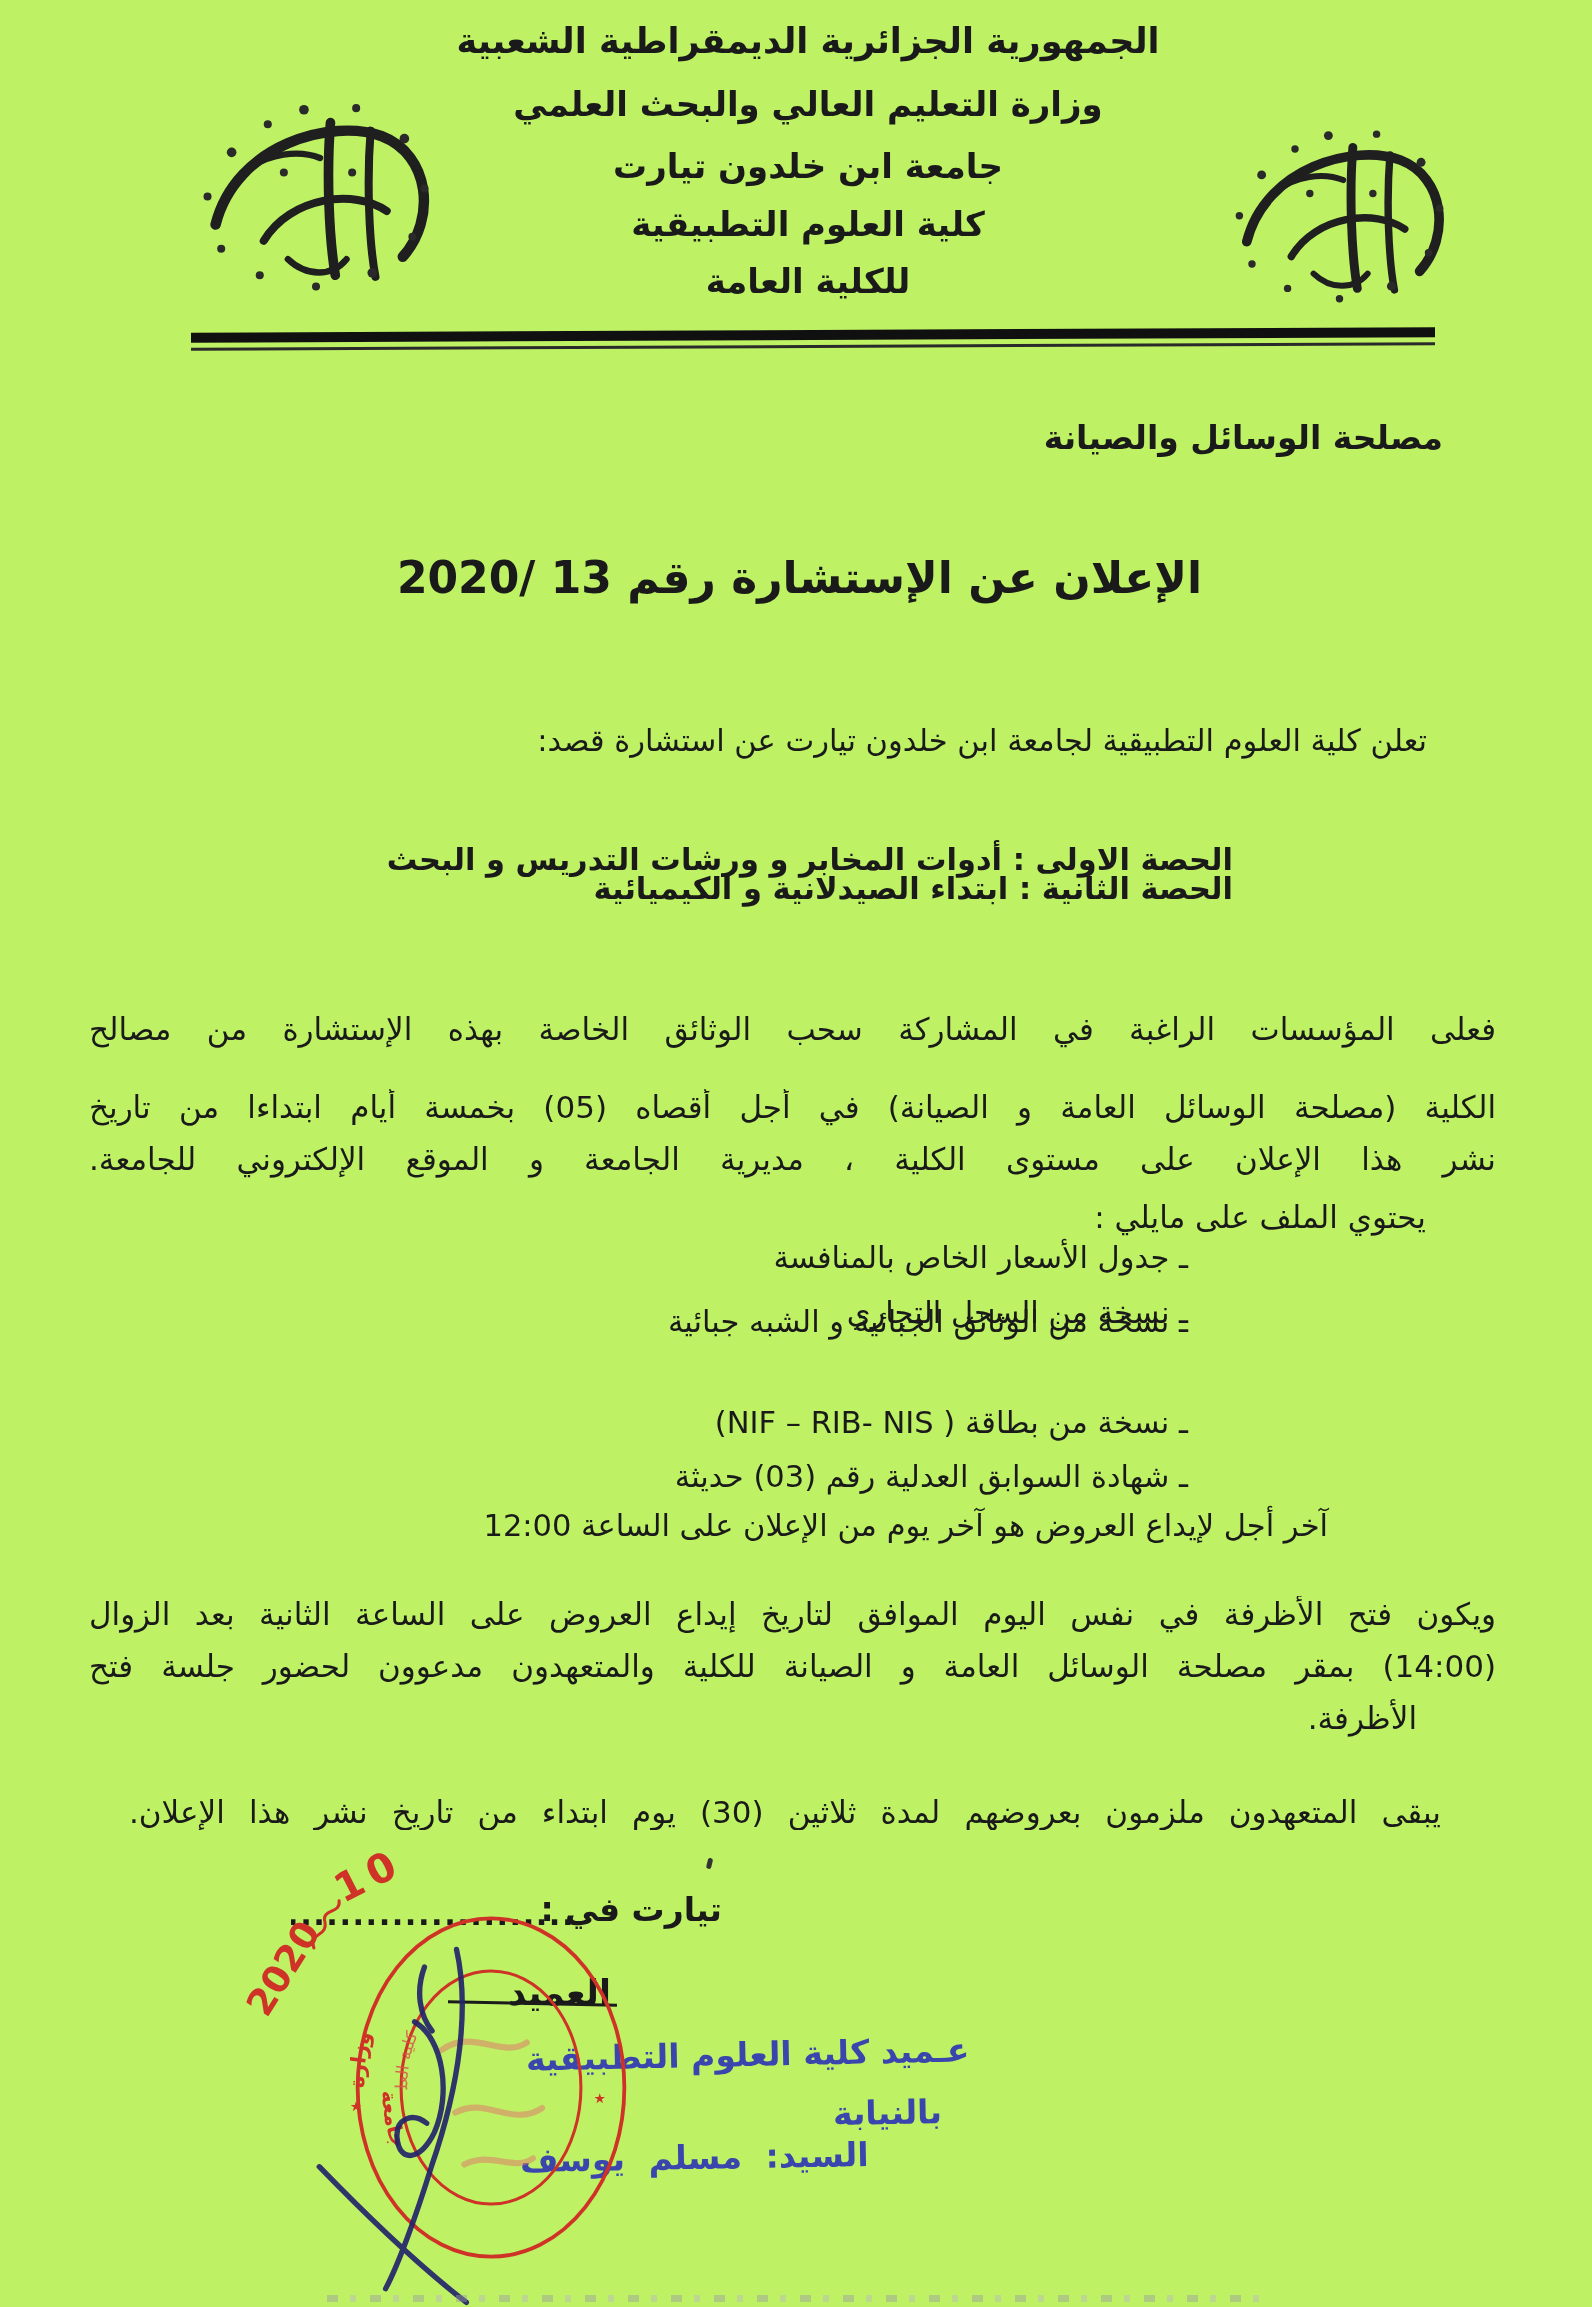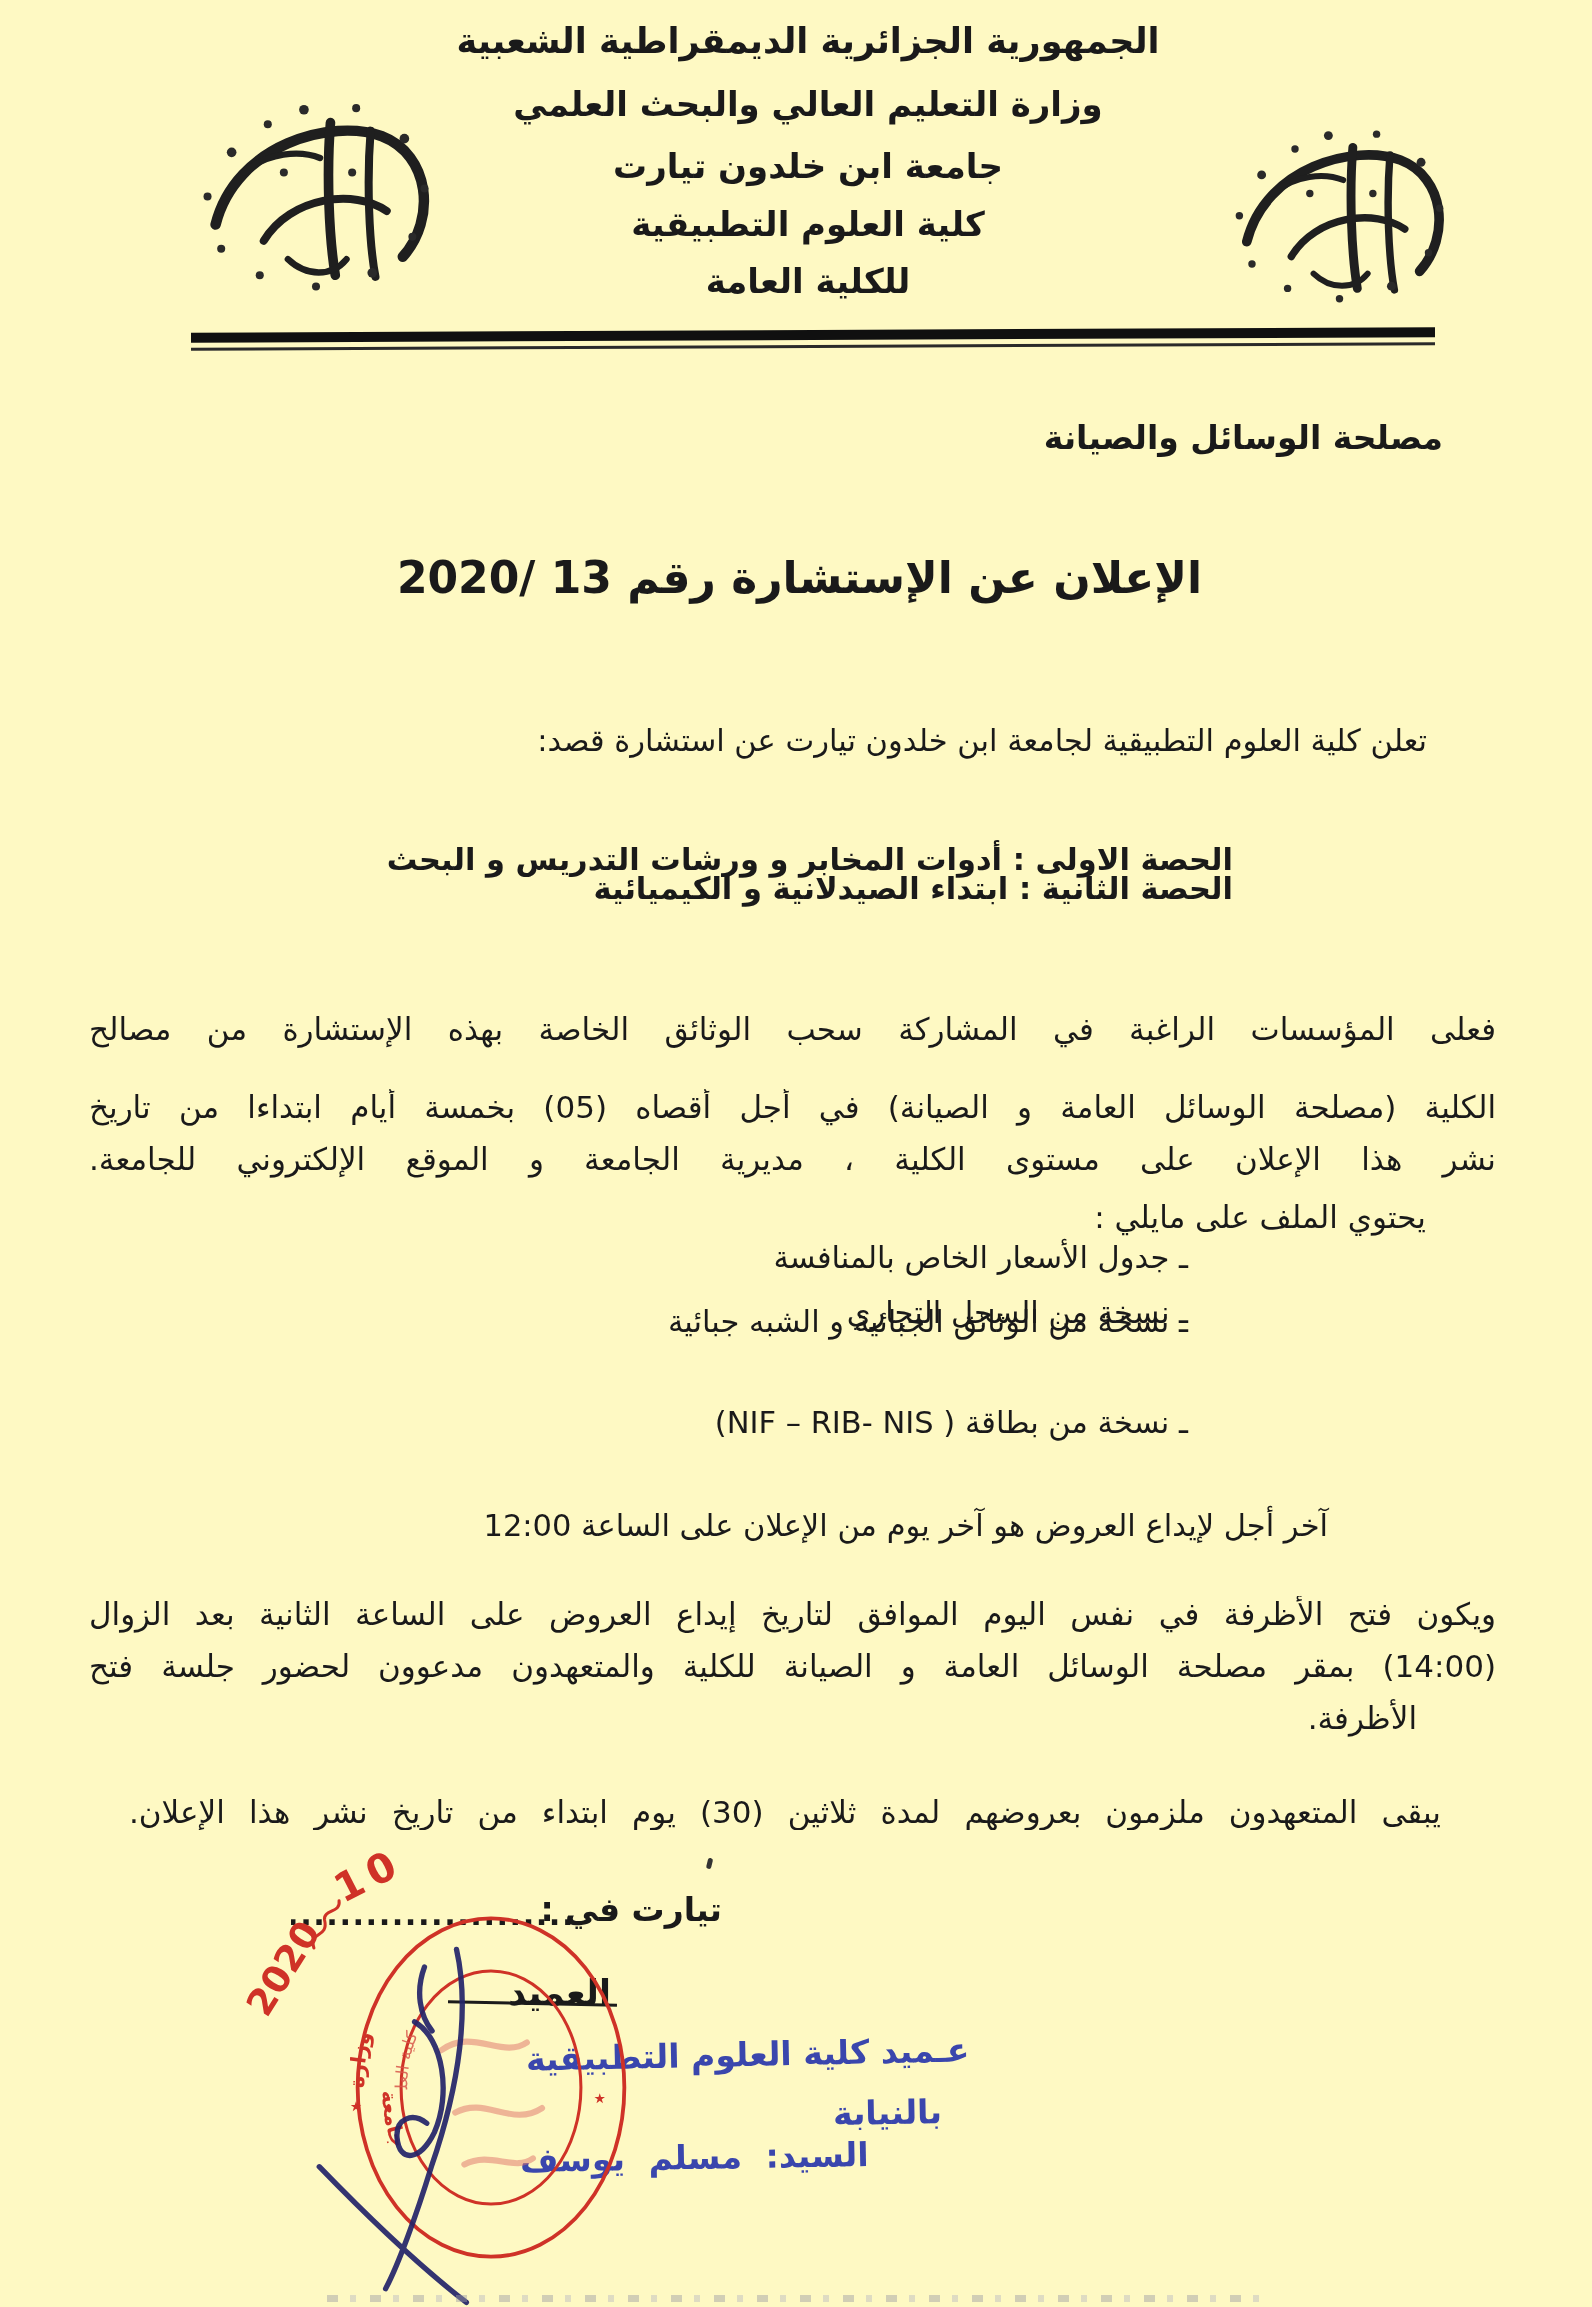--- a/index.html
+++ b/index.html
@@ -1,20 +1,20 @@
 <!DOCTYPE html>
 <html lang="ar" dir="rtl" style="font-size:12.2px"><head>
 <meta charset="utf-8">
 <style>
   html,body{margin:0;padding:0;background:#e9e9e9;}
   .page{
     position:relative;
     width:1593px;height:2307px;
     margin:0 auto;
-    background:#fef9c3;
+    background:#bef264;
     font-family:"DejaVu Sans","Liberation Sans",sans-serif;
     direction:rtl;
     color:#1a1a1a;
     overflow:hidden;
   }
   .abs{position:absolute;}
   .nowrap{white-space:nowrap;}
   .just{text-align:justify;text-align-last:justify;white-space:nowrap;overflow:hidden;}
   .hdr{left:92px;width:1434px;text-align:center;font-weight:bold;}
   .hl1{top:21.4px;font-size:35px;}
@@ -137,20 +137,21 @@
 
   <div class="abs p1 p1l1 just">فعلى المؤسسات الراغبة في المشاركة سحب الوثائق الخاصة بهذه الإستشارة من مصالح</div>
   <div class="abs p1 p1l2 just">الكلية (مصلحة الوسائل العامة و الصيانة) في أجل أقصاه (05) بخمسة أيام ابتداءا من تاريخ</div>
   <div class="abs p1 p1l3 just">نشر هذا الإعلان على مستوى الكلية ، مديرية الجامعة و الموقع الإلكتروني للجامعة.</div>
   <div class="abs filelabel nowrap">يحتوي الملف على مايلي :</div>
 
   <div class="abs doc d0 nowrap">ـ جدول الأسعار الخاص بالمنافسة</div>
   <div class="abs doc d1 nowrap">ـ نسخة من السجل التجاري</div>
   <div class="abs doc d2 nowrap">ـ نسخة من الوثائق الجبائية و الشبه جبائية</div>
   <div class="abs doc d3 nowrap">ـ نسخة من بطاقة ( NIF – RIB- NIS)</div>
+  <div class="abs doc d4 nowrap">ـ شهادة السوابق العدلية رقم (03) حديثة</div>
 
   <div class="abs deadline nowrap">آخر أجل لإيداع العروض هو آخر يوم من الإعلان على الساعة 12:00</div>
 
   <div class="abs p2 p2l1 just">ويكون فتح الأظرفة في نفس اليوم الموافق لتاريخ إيداع العروض على الساعة الثانية بعد الزوال</div>
   <div class="abs p2 p2l2 just">(14:00) بمقر مصلحة الوسائل العامة و الصيانة للكلية والمتعهدون مدعوون لحضور جلسة فتح</div>
   <div class="abs p2l3 nowrap">الأظرفة.</div>
 
   <div class="abs validity just">يبقى المتعهدون ملزمون بعروضهم لمدة ثلاثين (30) يوم ابتداء من تاريخ نشر هذا الإعلان.</div>
 
   <div class="abs place nowrap">تيارت في :</div>

